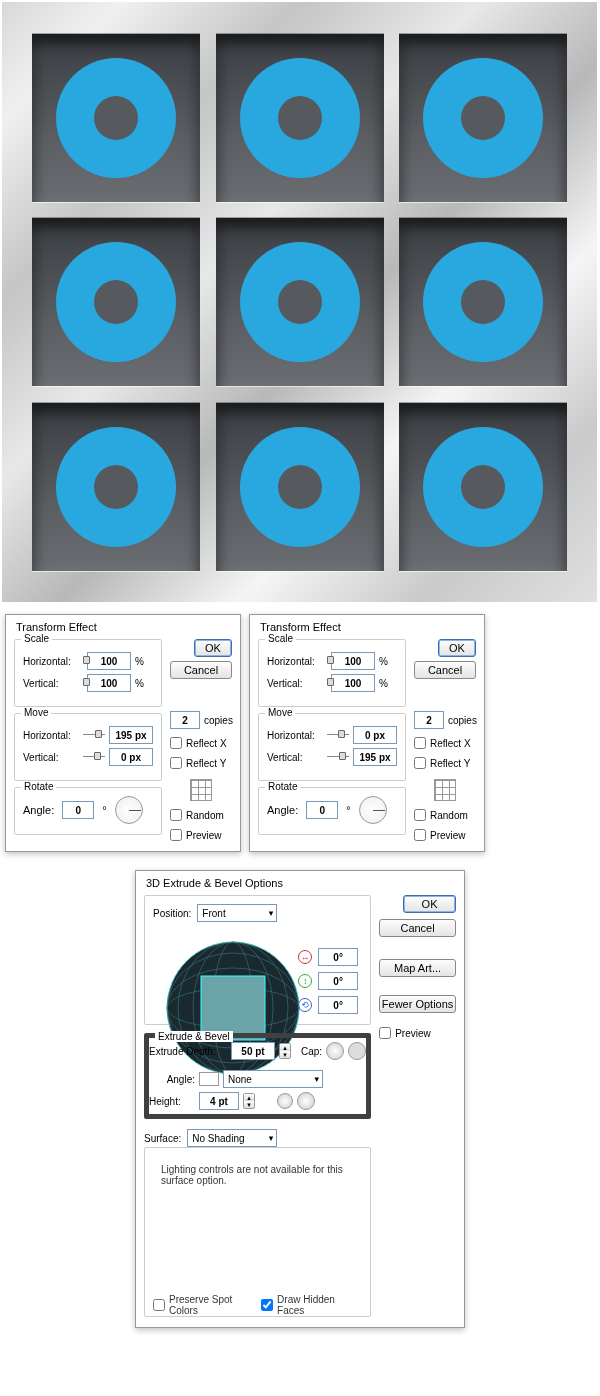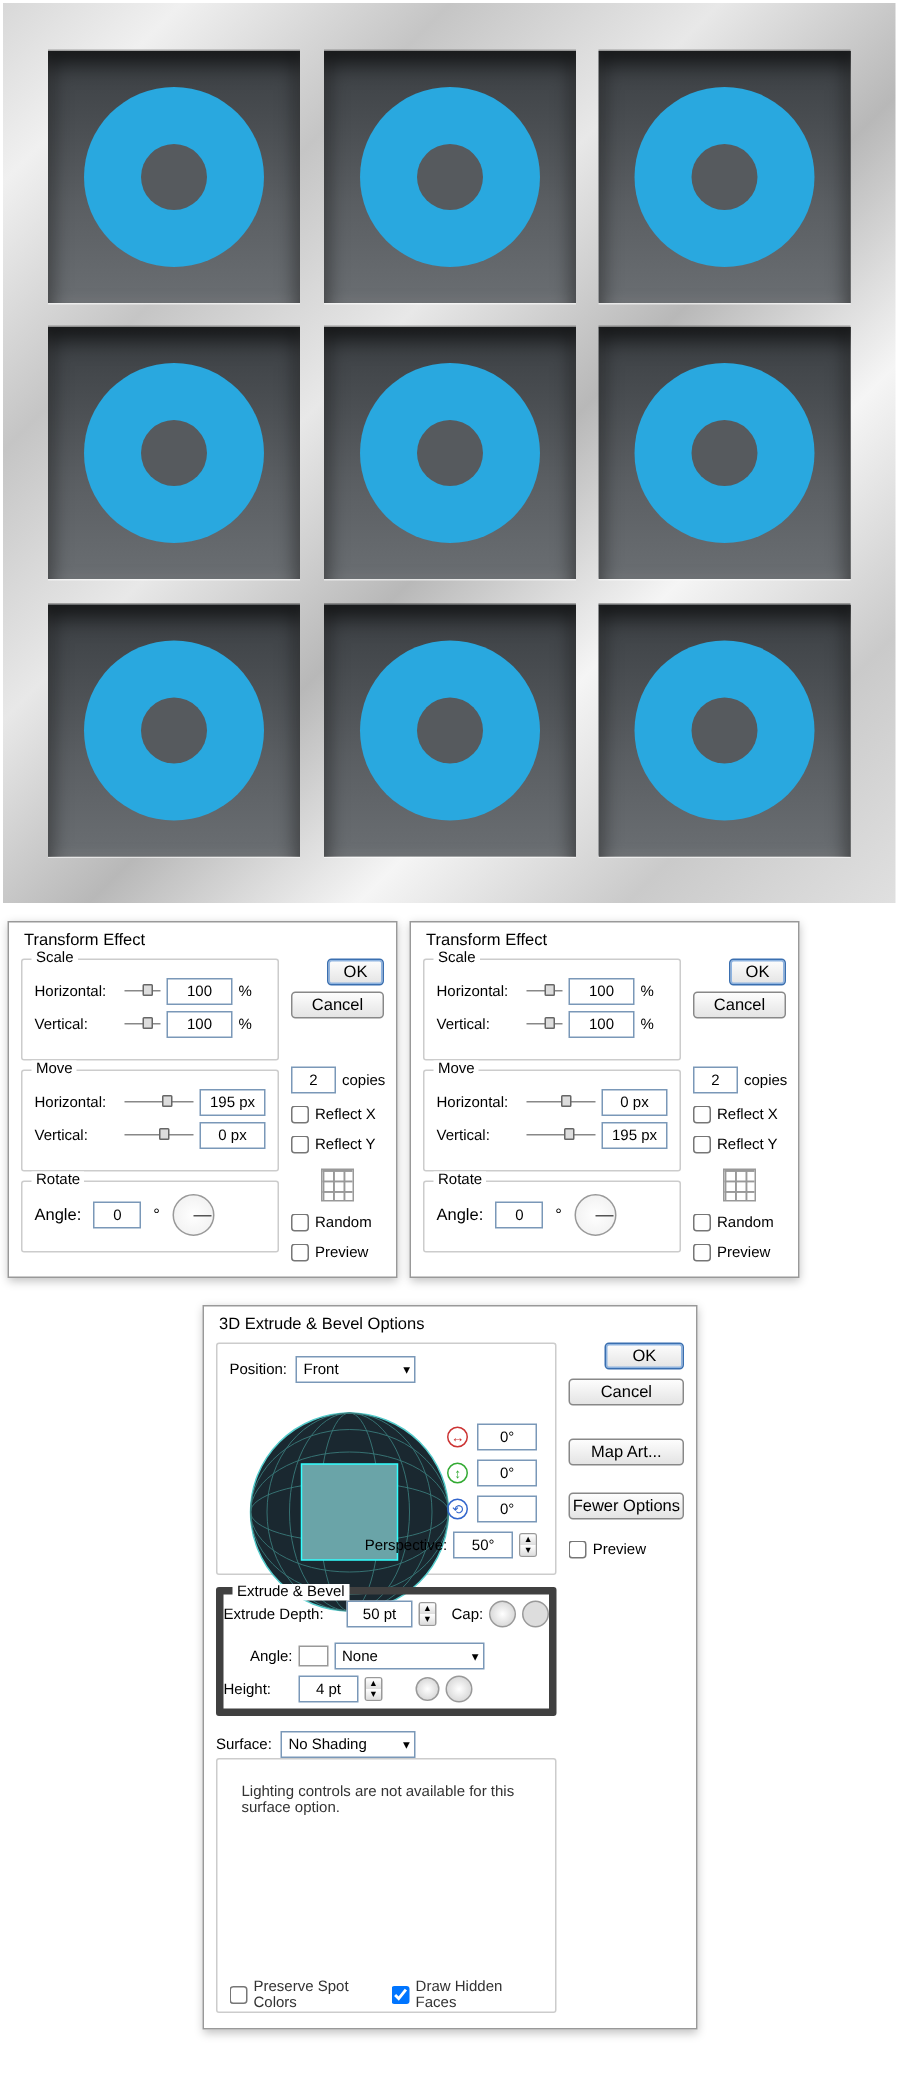--- a/index.html
+++ b/index.html
@@ -29,33 +29,33 @@
   background: #565a5e;
 }
 
 
 .row-dialogs { display: flex; gap: 8px; margin: 12px 5px 0; }
 .dialog {
   background: #fff; border: 1px solid #999;
   box-shadow: 0 2px 6px rgba(0,0,0,0.25);
   padding: 6px 8px 10px;
 }
-.transform-dialog { width: 260px; }
+.transform-dialog { width: 236px; }
 .dialog-title { font-size: 11px; margin: 0 0 6px 2px; }
 .dialog-body { display: flex; gap: 8px; }
 .fields-col { flex: 1; }
 .side-col { width: 62px; display: flex; flex-direction: column; gap: 4px; }
 .group { border: 1px solid #ccc; border-radius: 2px; padding: 8px 8px 10px; margin-bottom: 6px; position: relative; }
 .group-label { position: absolute; top: -7px; left: 6px; background: #fff; padding: 0 3px; font-size: 10px; }
 .field-row { display: flex; align-items: center; gap: 4px; margin: 4px 0; font-size: 10px; }
 .field-row label { width: 56px; }
 .field-row .slider-wrap { flex: 1; position: relative; }
 .slider-track { height: 1px; background: #888; position: relative; margin-bottom: 2px; }
 .slider-thumb { width: 7px; height: 8px; background: #ddd; border: 1px solid #666; position: absolute; top: -4px; border-radius: 1px; }
-.num-input { width: 44px; height: 18px; border: 1px solid #7a98b8; background: #fff; text-align: center; font-size: 10px; }
+.num-input { width: 44px; height: 18px; border: 1px solid #7a98b8; background: #fff; text-align: center; font-size: 10px; font-weight: bold; }
 .unit { font-size: 10px; width: 18px; }
 .btn {
   background: linear-gradient(#fdfdfd, #e4e4e4);
   border: 1px solid #888; border-radius: 3px;
   padding: 2px 0; font-size: 11px; cursor: pointer; text-align: center;
 }
 .btn.primary { border-color: #3a6fb0; box-shadow: 0 0 0 1px #8fb4e0 inset; margin-left: 24px; }
 .copies-row { display: flex; align-items: center; gap: 4px; margin-top: 6px; font-size: 10px; }
 .copies-row .num-input { width: 30px; }
 .check-row { display: flex; align-items: center; gap: 4px; font-size: 10px; margin-top: 4px; }
@@ -336,28 +336,20 @@
             </div>
           <div class="axis-row">
               <span class="axis-icon green">↕</span>
               <input class="num-input" style="width: 40px;" value="0°">
             </div>
           <div class="axis-row">
               <span class="axis-icon blue">⟲</span>
               <input class="num-input" style="width: 40px;" value="0°">
             </div>
         </div>
-        <div class="persp-row">
-          <span>Perspective:</span>
-          <input class="num-input" style="width: 40px;" value="50°">
-          <div class="spinner-arrows">
-              <span>▴</span>
-              <span>▾</span>
-            </div>
-        </div>
       </div>
 
       <div class="subgroup">
         <span class="group-label">Extrude &amp; Bevel</span>
         <div class="field-row">
           <label style="width:78px">Extrude Depth:</label>
           <input class="num-input" value="50 pt" style="">
           <div class="spinner-arrows">
               <span>▴</span>
               <span>▾</span>

